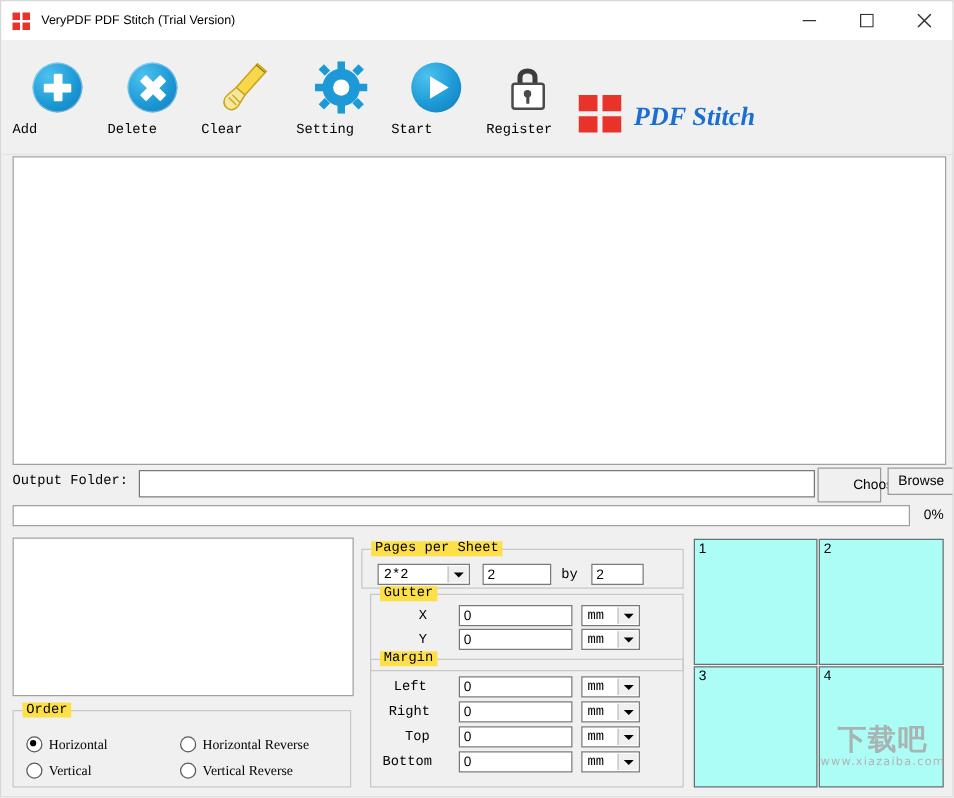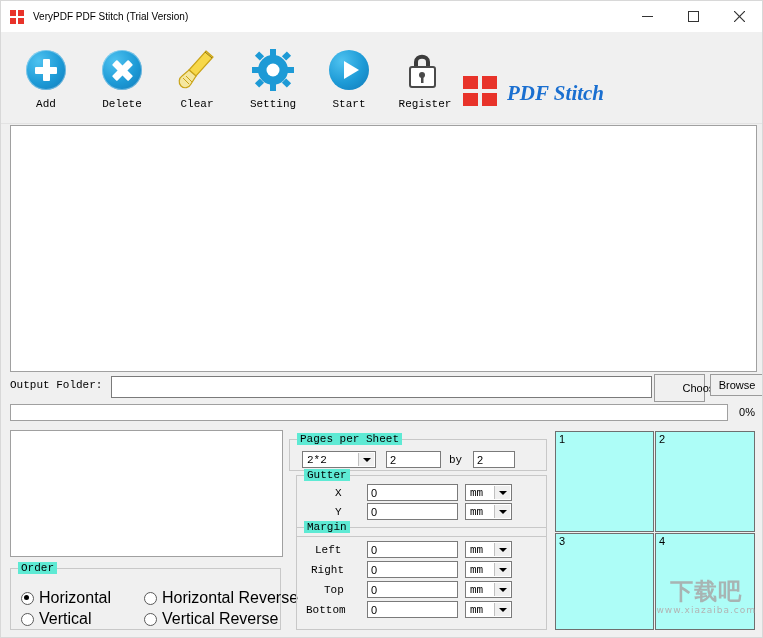--- a/index.html
+++ b/index.html
@@ -77,21 +77,20 @@
     left: 0; top: 31px;
     width: 761px;
     height: 91px;
     background: #f0f0f0;
     border-bottom: 1px solid #e3e3e3;
   }
   .tool {
     position: absolute;
     top: 12px;
     width: 72px;
-    text-align: center;
   }
   .tool-label {
     margin-top: 2px;
     font-family: "Liberation Mono", monospace;
     font-size: 11px;
     color: #000;
   }
   .icon-wrap {
     height: 52px;
     display: flex;
@@ -294,21 +293,21 @@
   }
 
   .group {
     position: absolute;
     border: 1px solid #c8c8c8;
     box-sizing: border-box;
   }
   .group > .legend {
     position: absolute;
     top: -7px; left: 7px;
-    background: #5eead4;
+    background: #fde047;
     padding: 0 3px;
     font-family: "Liberation Mono", monospace;
     font-size: 11px;
     color: #000;
     white-space: nowrap;
   }
 
   .g-order {
     left: 9px; top: 567px;
     width: 271px; height: 62px;
@@ -391,22 +390,22 @@
   }
   .radio.checked .dot::after {
     content: "";
     position: absolute;
     left: 2px; top: 2px;
     width: 5px; height: 5px;
     border-radius: 50%;
     background: #000;
   }
   .radio .rl {
-    font-family: Liberation Sans, sans-serif;
-    font-size: 16px;
+    font-family: Liberation Serif, serif;
+    font-size: 11px;
   }
 
   
   .grid {
     position: absolute;
     left: 554px; top: 430px;
     width: 200px; height: 199px;
   }
   .cell {
     position: absolute;

